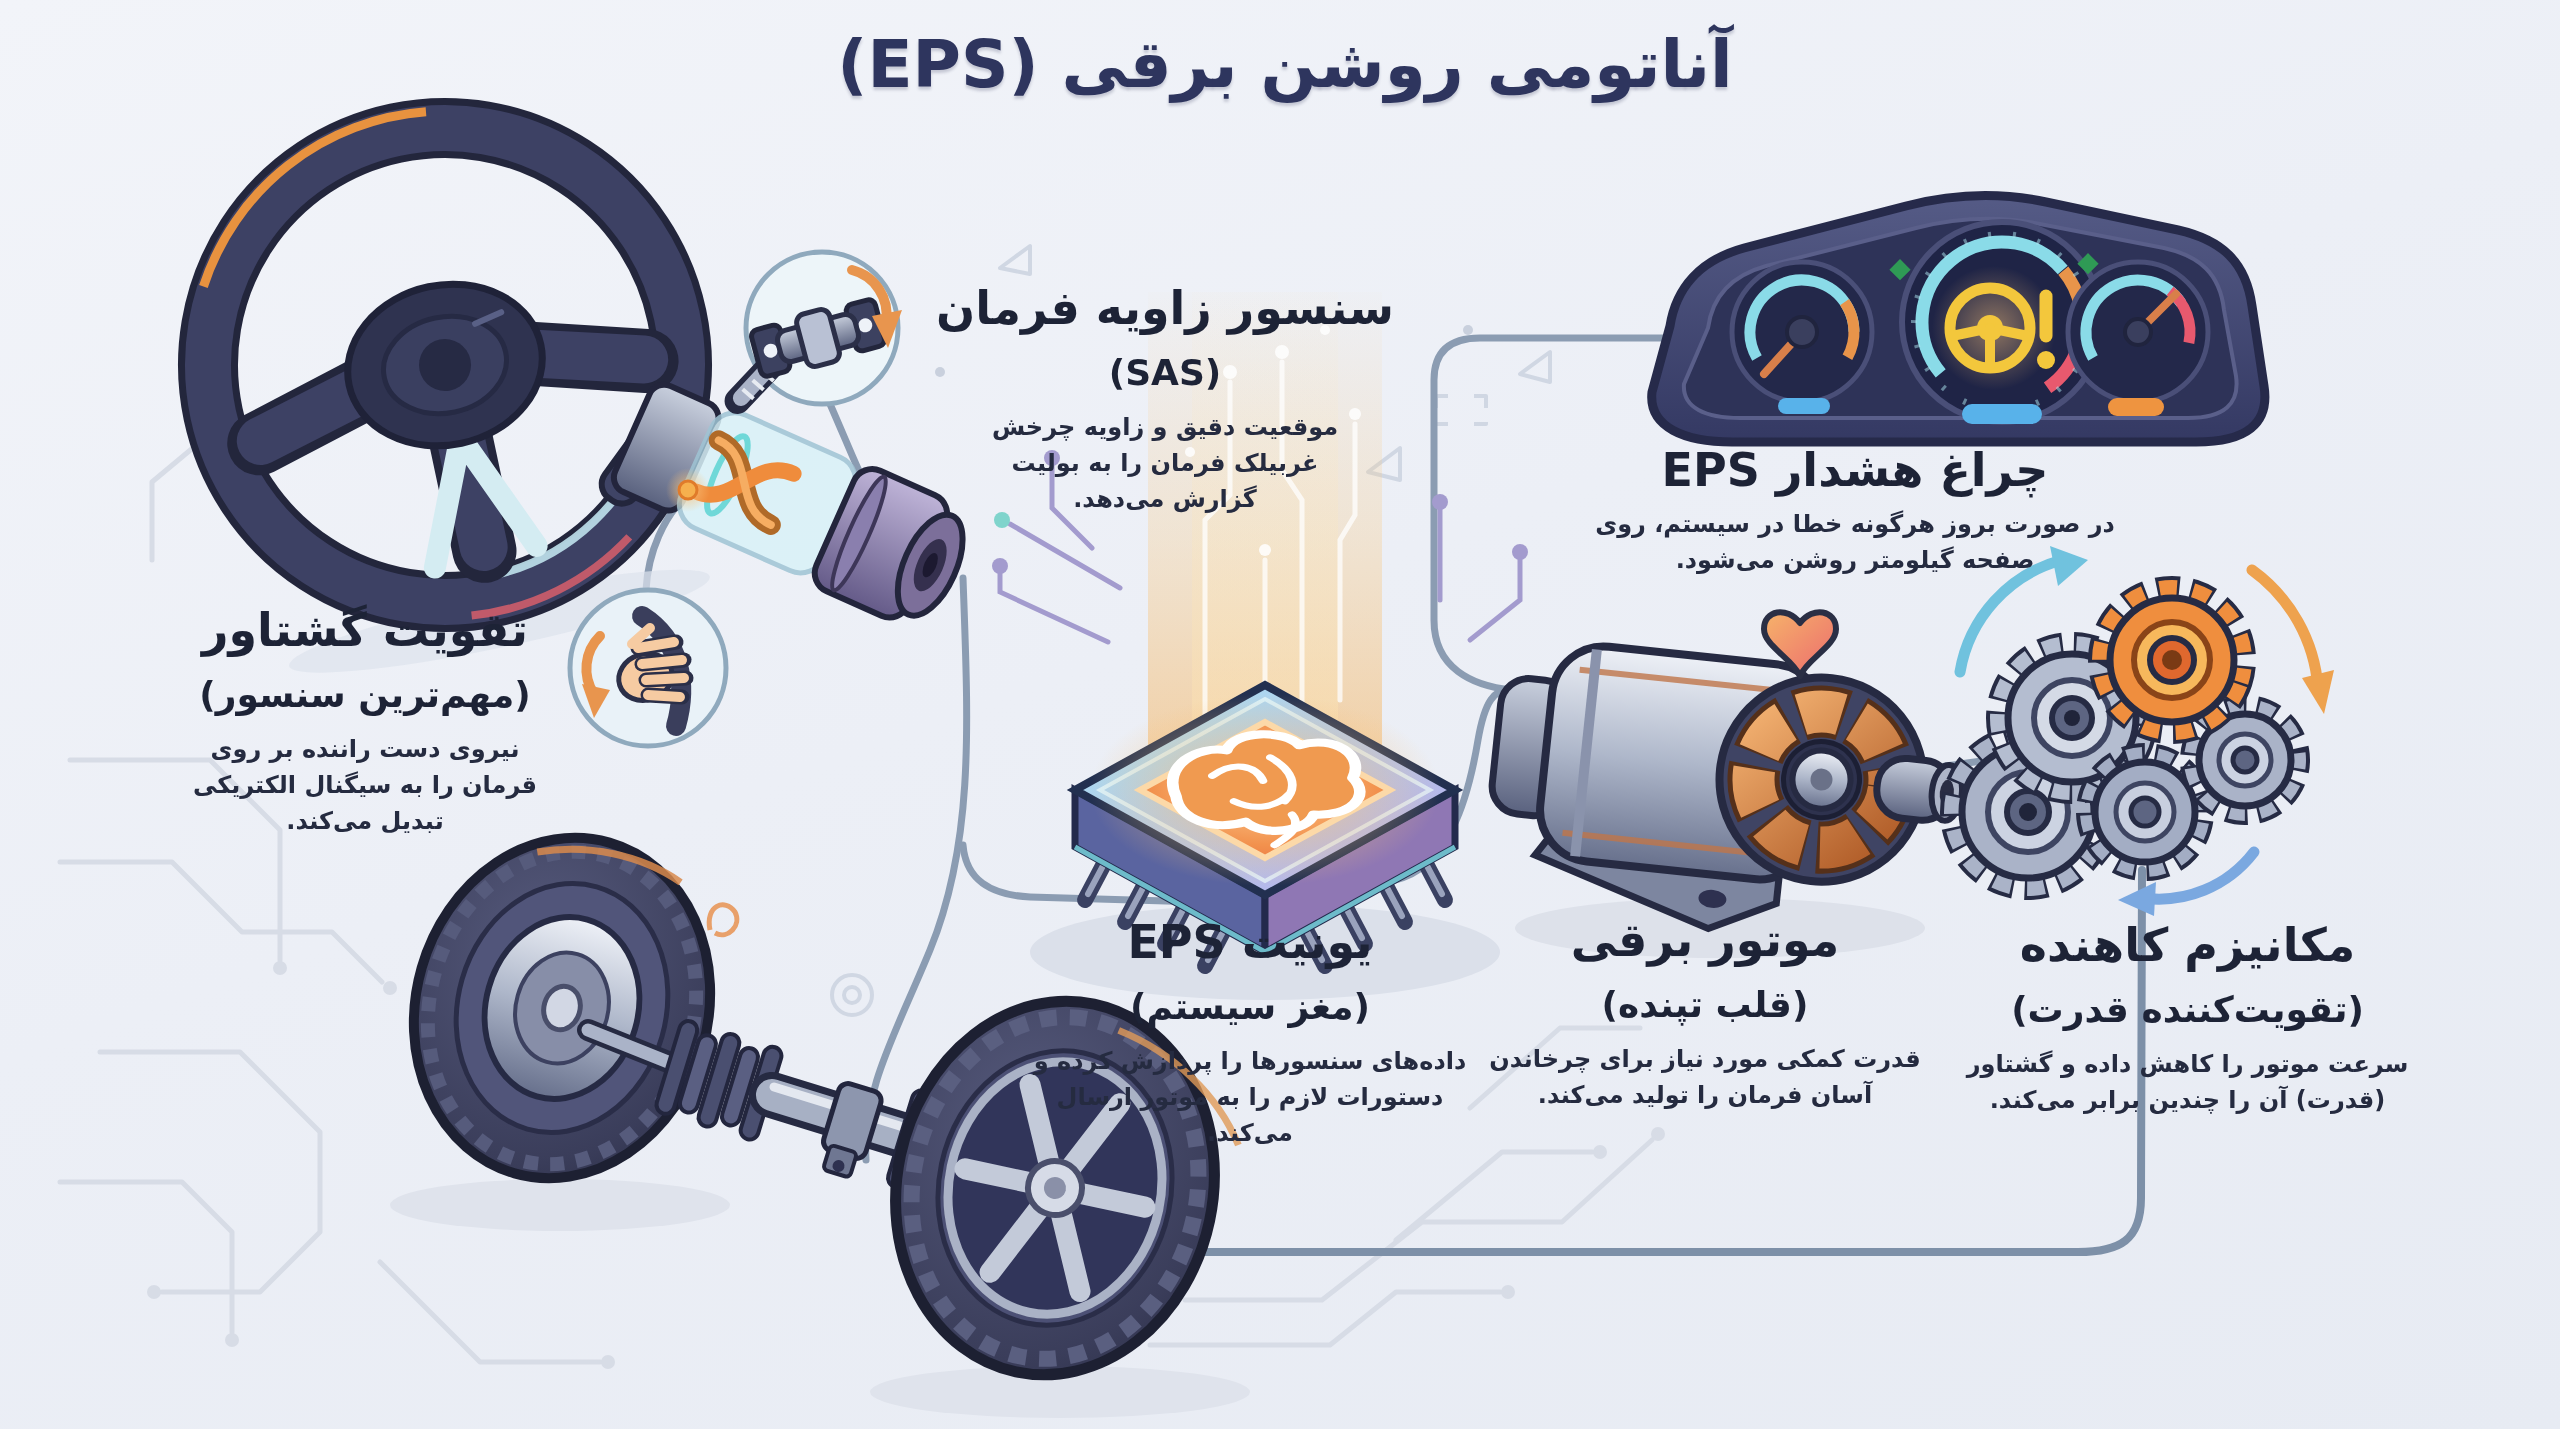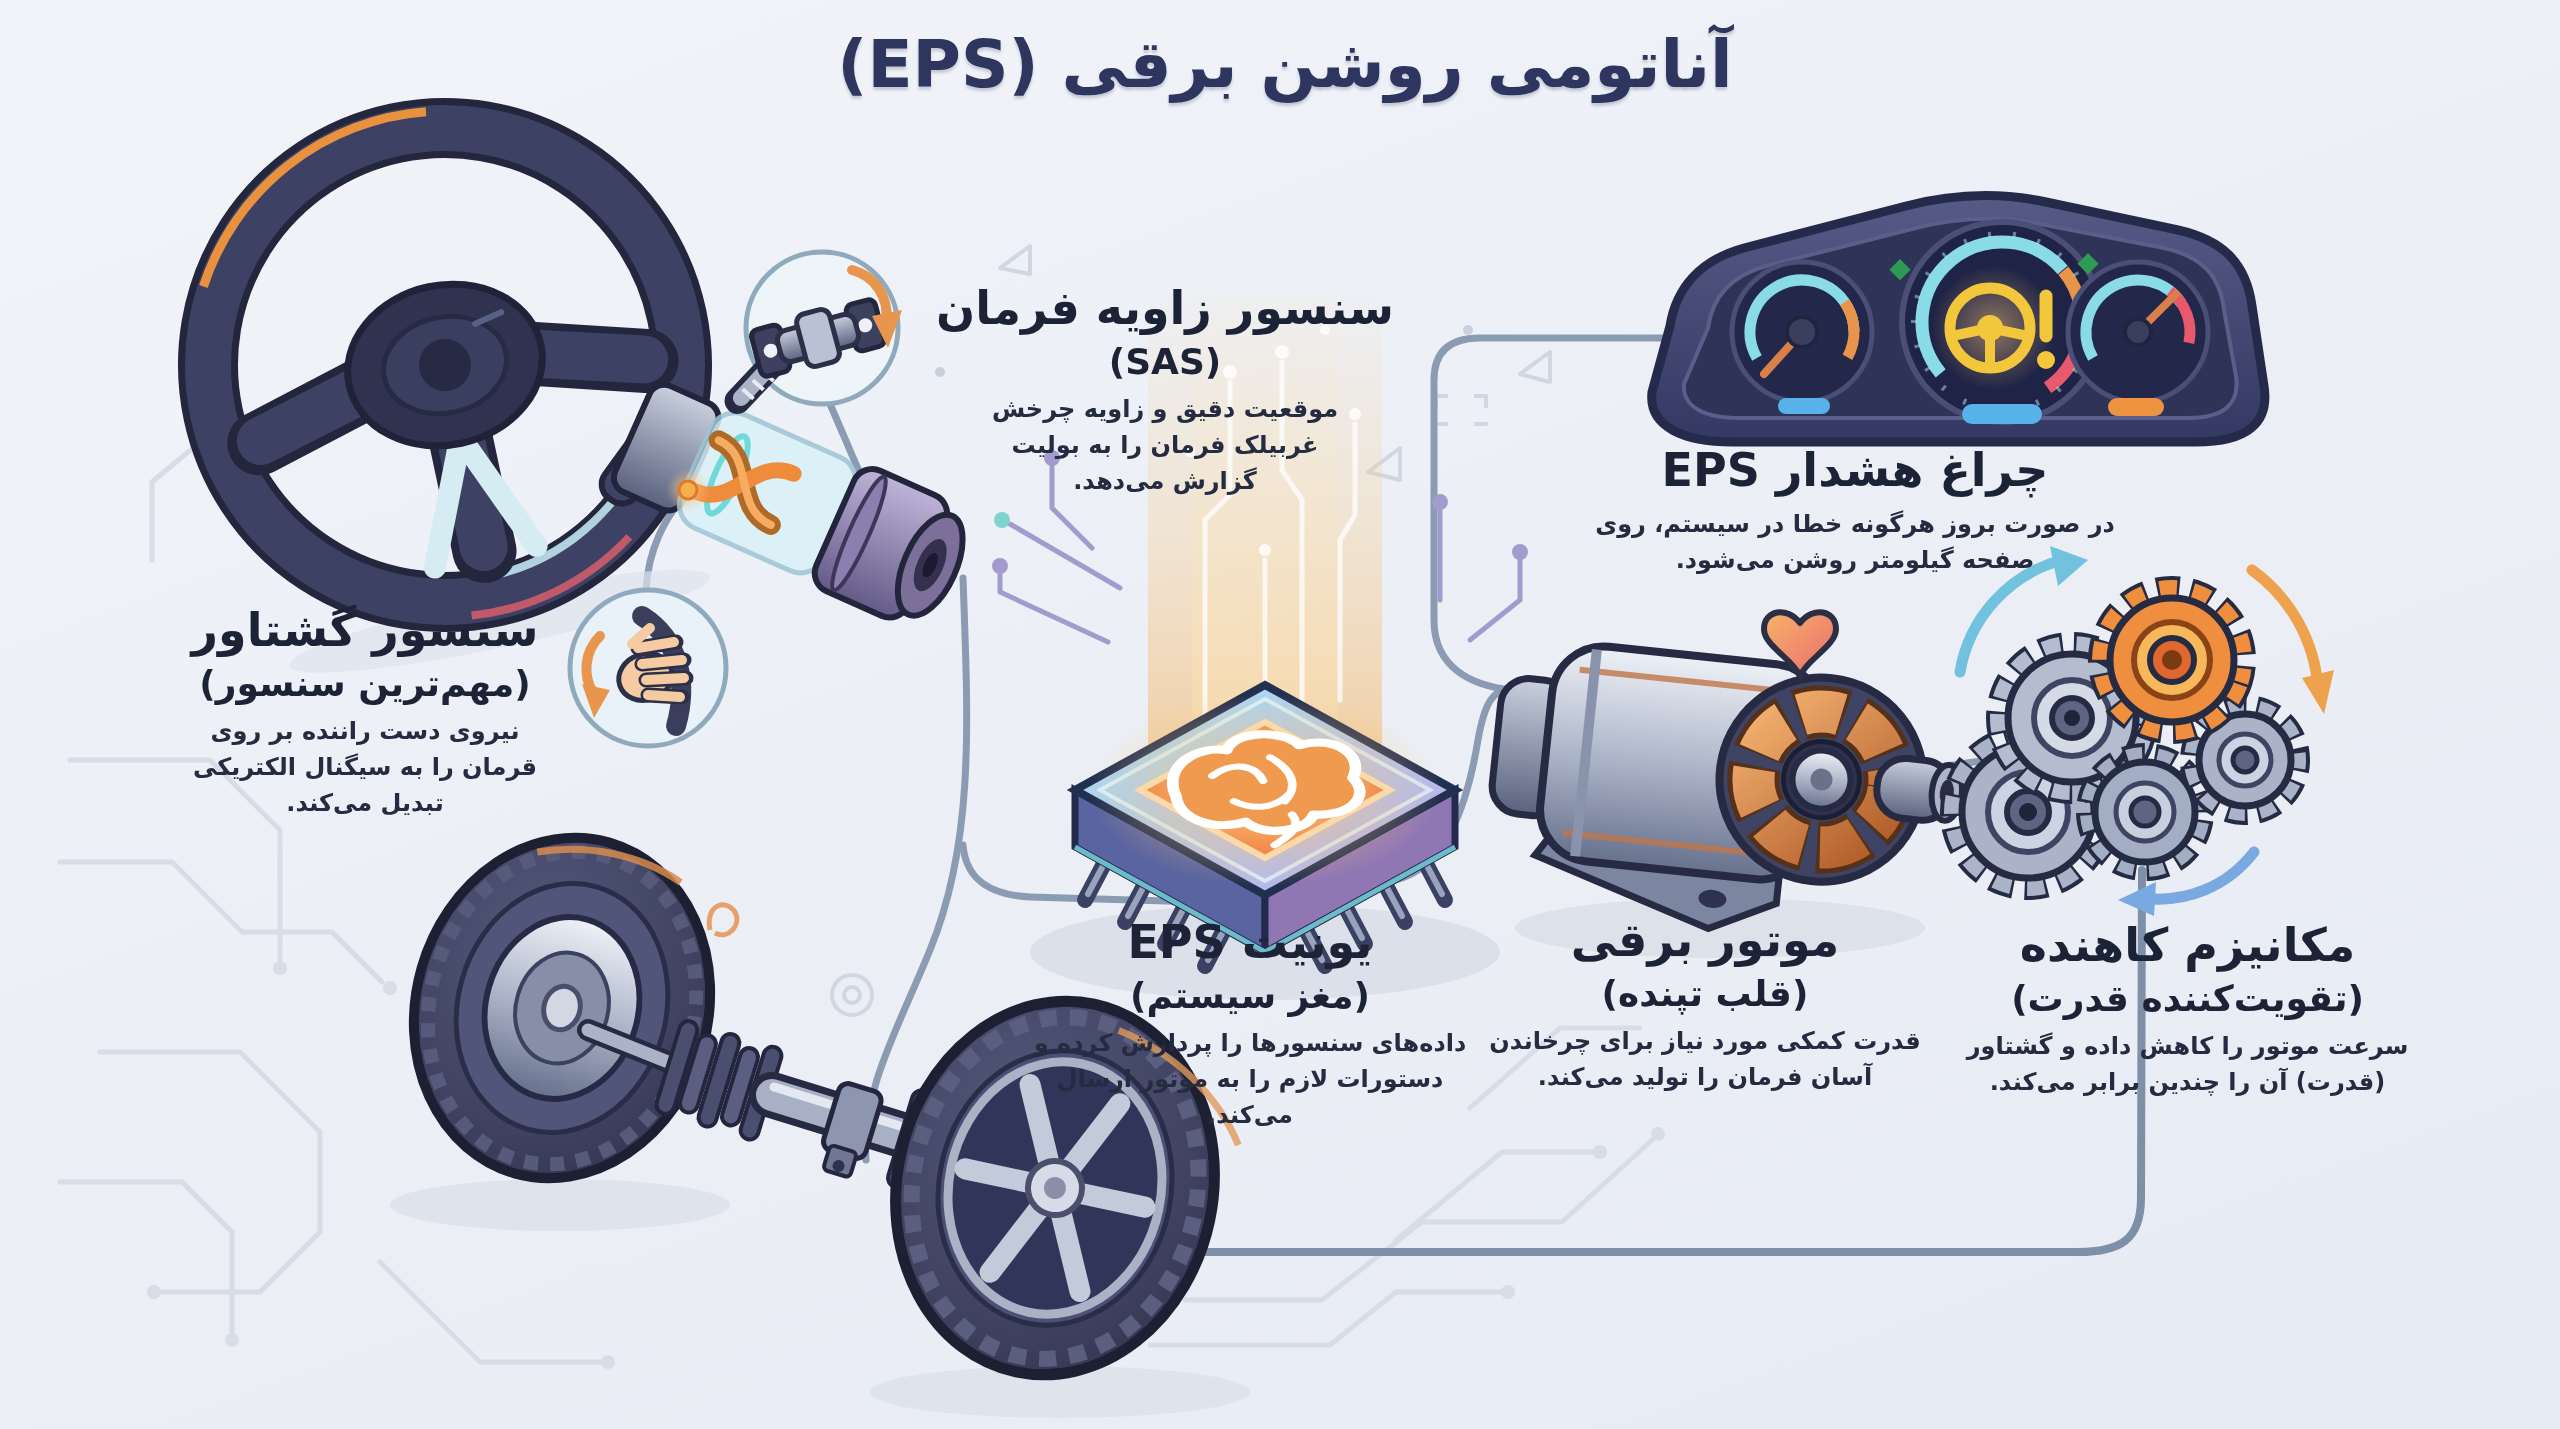--- a/index.html
+++ b/index.html
@@ -2,21 +2,21 @@
 <html lang="fa"><head>
 <meta charset="utf-8">
 <style>
   html,body{margin:0;padding:0;background:#e9edf4;}
   #stage{position:relative;width:2560px;height:1429px;overflow:hidden;
          background:linear-gradient(160deg,#f2f4f9 0%,#eceff6 45%,#e7ebf3 100%);
          font-family:"DejaVu Sans","Liberation Sans",sans-serif;}
   #art{position:absolute;left:0;top:0;width:2560px;height:1429px;}
   .txt{position:absolute;direction:rtl;text-align:center;color:#20263a;}
   .txt h2{margin:4px;font-size:46px;line-height:1.22;font-weight:800;color:#1d2336;}
-  .txt h3{margin:4px;font-size:36px;line-height:1.2;font-weight:800;color:#1d2336;}
+  .txt h3{margin:15px;font-size:36px;line-height:1.2;font-weight:800;color:#1d2336;}
   .txt p{margin:8px 0 0 0;font-size:24px;line-height:1.5;font-weight:700;
          color:#252b40;white-space:pre-line;}
   #title{position:absolute;left:640px;top:26px;width:1290px;text-align:center;
          font-size:66px;font-weight:800;color:#2e355e;direction:rtl;
          text-shadow:0 3px 3px rgba(44,50,88,.22);}
 </style>
 </head>
 <body>
 
 <div id="stage">
@@ -481,21 +481,21 @@
 گزارش می‌دهد.</p>
 </div>
 
 <div class="txt" style="left:1580px;top:438px;width:550px;">
   <h2>چراغ هشدار EPS</h2>
   <p>در صورت بروز هرگونه خطا در سیستم، روی
 صفحه گیلومتر روشن می‌شود.</p>
 </div>
 
 <div class="txt" style="left:150px;top:598px;width:430px;">
-  <h2>سنسور گشتاور</h2>
+  <h2>تقویت گشتاور</h2>
   <h3>(مهم‌ترین سنسور)</h3>
   <p>نیروی دست راننده بر روی
 قرمان را به سیگنال الکتریکی
 تبدیل می‌کند.</p>
 </div>
 
 <div class="txt" style="left:1015px;top:910px;width:470px;">
   <h2>یونیت EPS</h2>
   <h3>(مغز سیستم)</h3>
   <p>داده‌های سنسورها را پردازش کرده و

